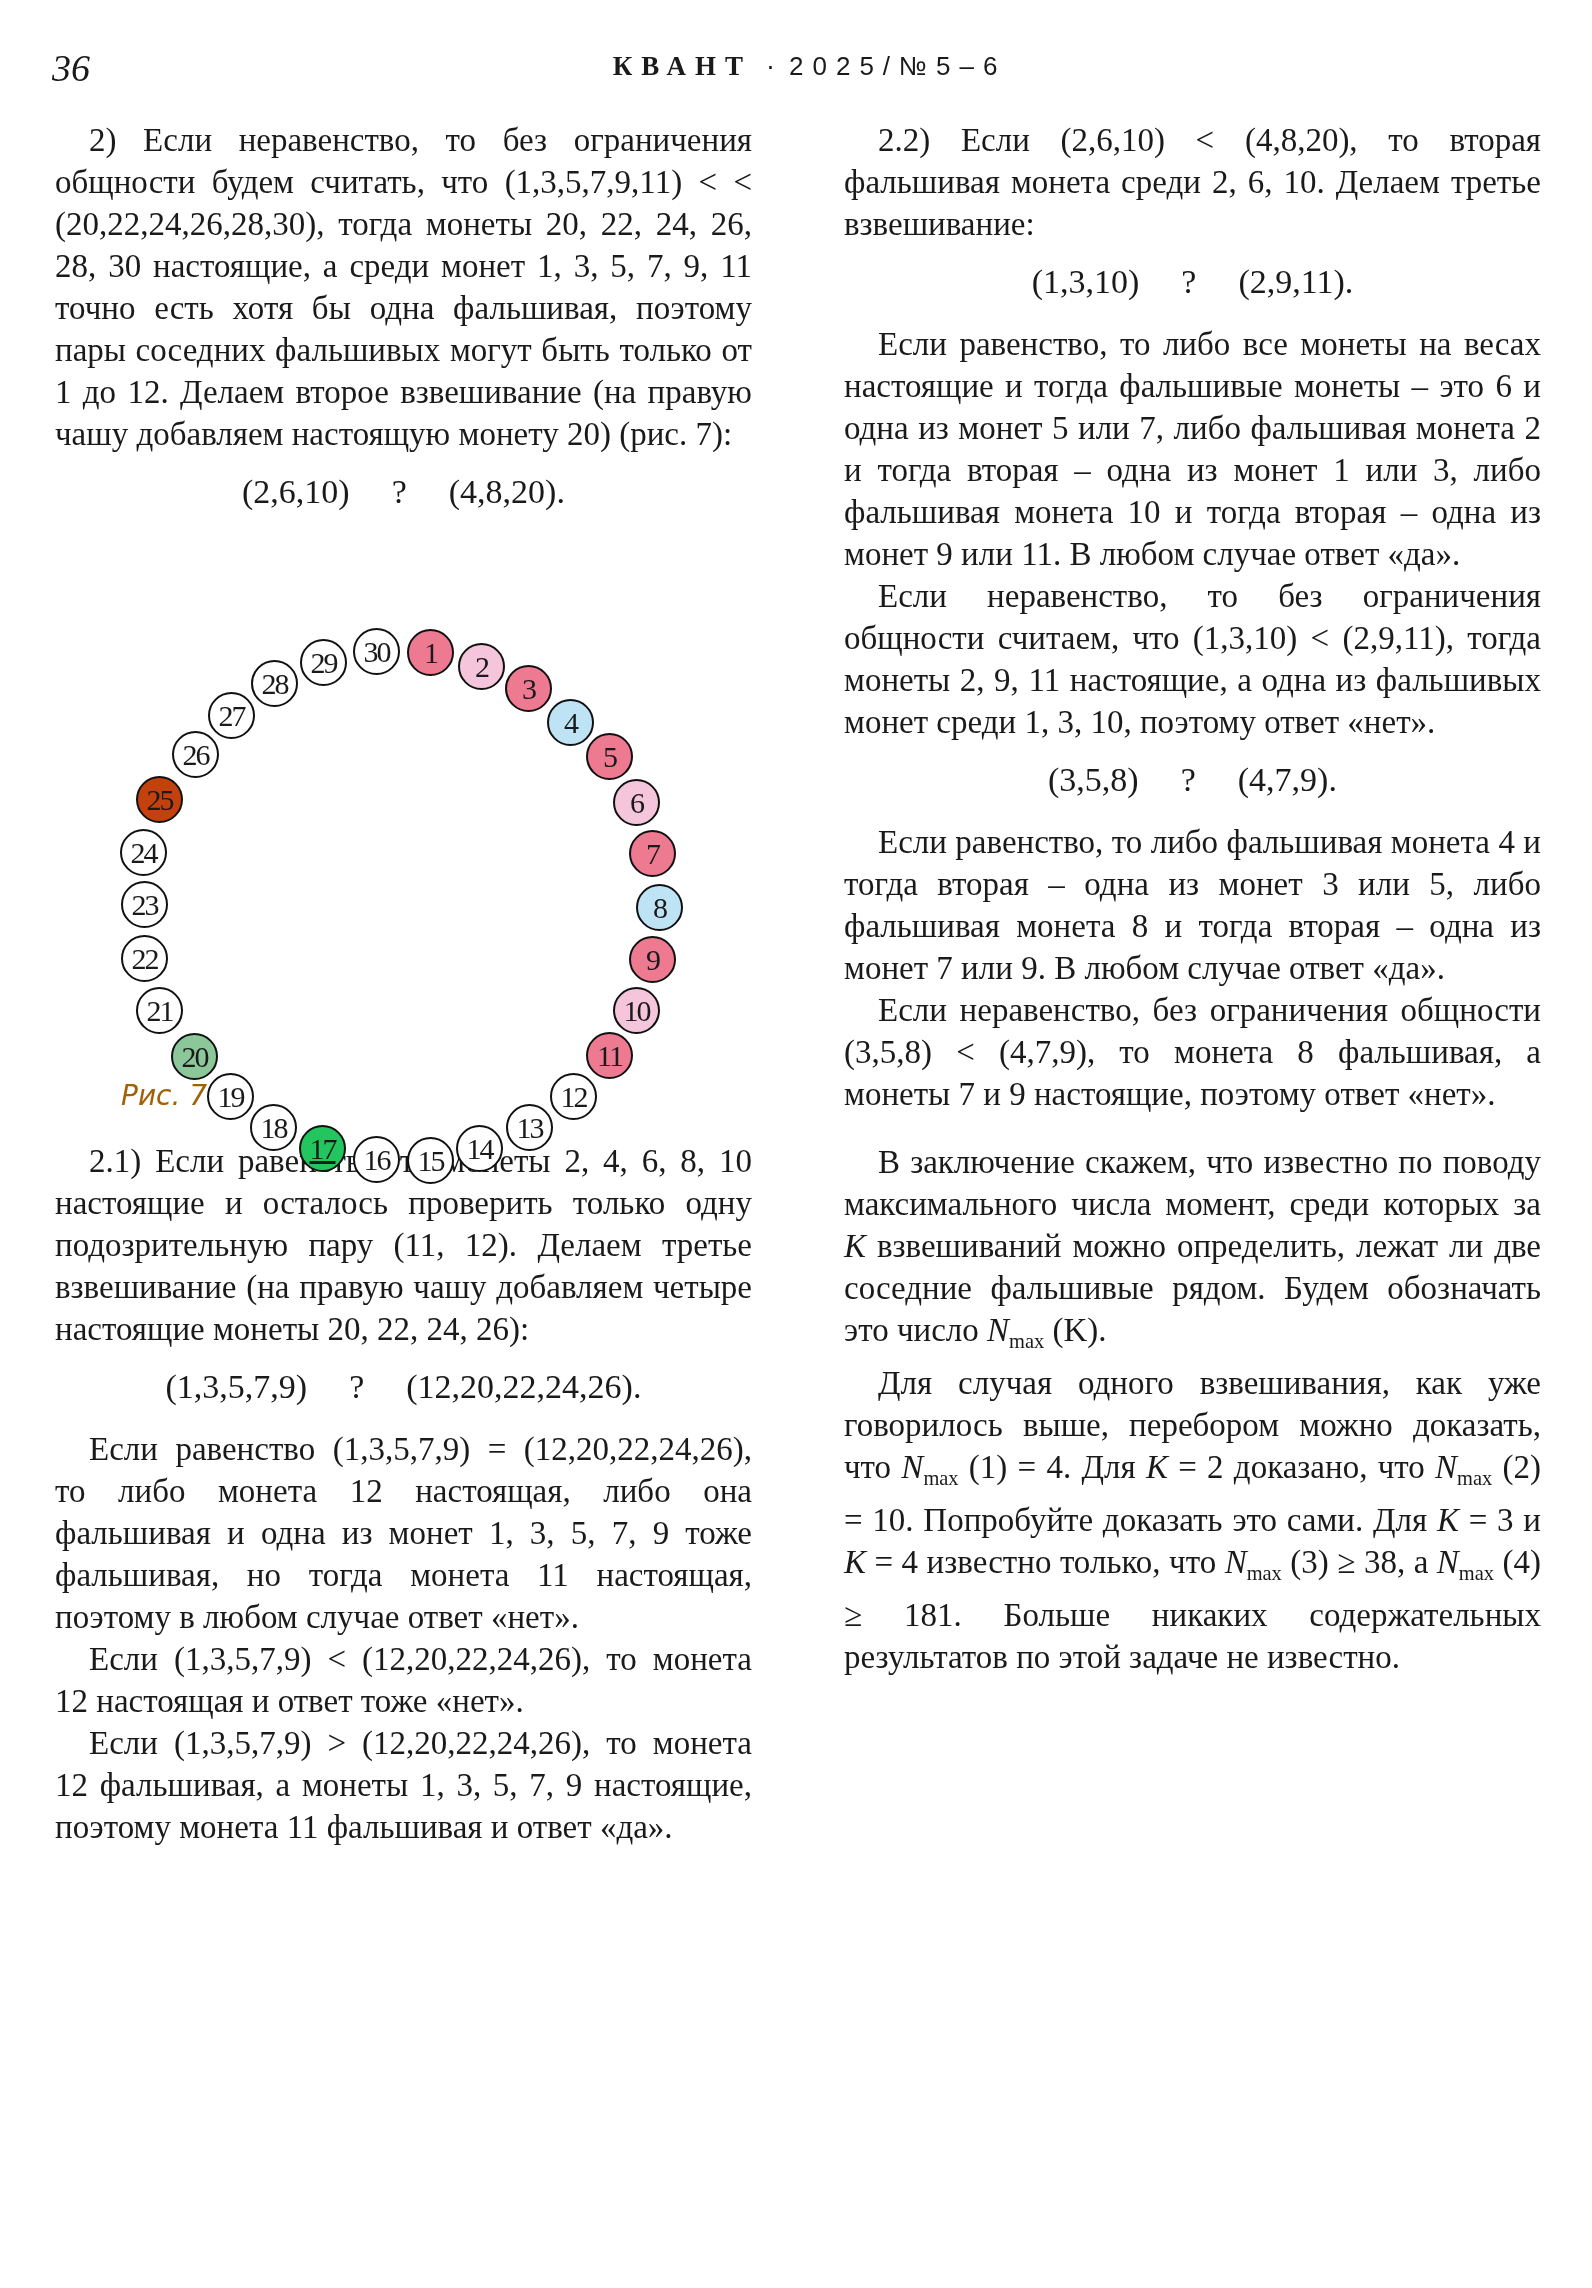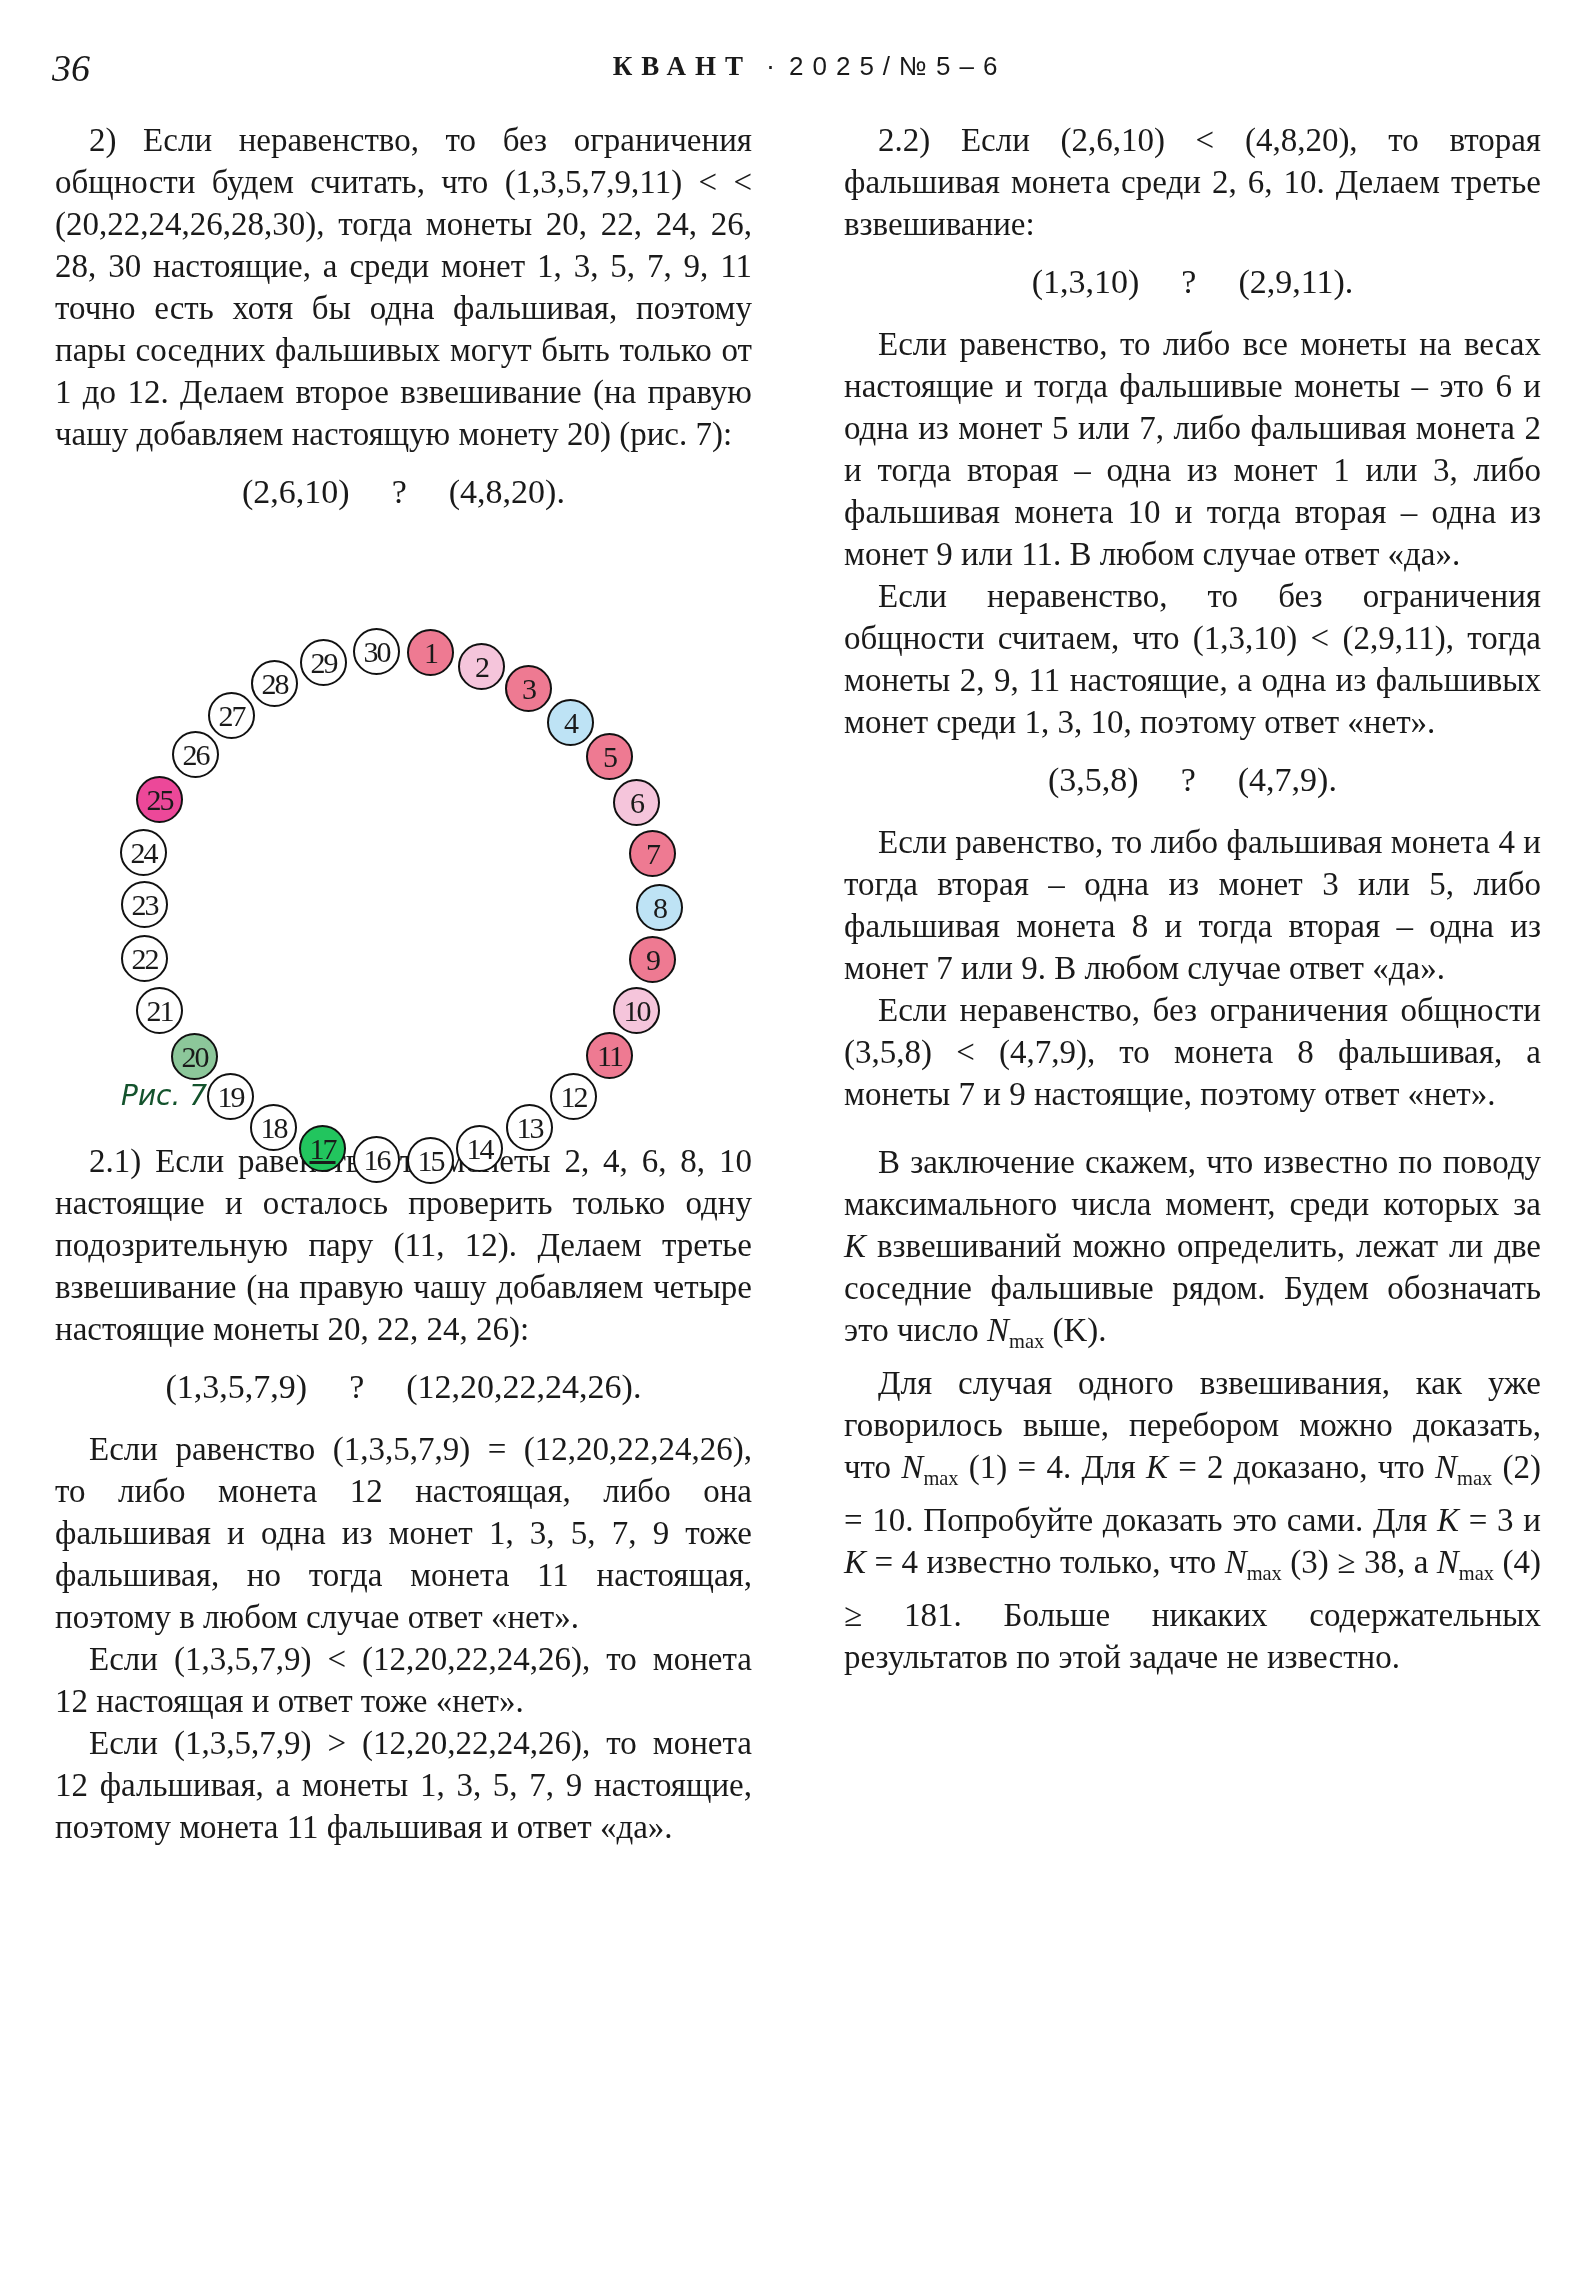--- a/index.html
+++ b/index.html
@@ -53,21 +53,21 @@
     position: absolute; width: 47px; height: 47px;
     border: 2.2px solid #111; border-radius: 50%;
     display: flex; align-items: center; justify-content: center;
     font-family: "Liberation Serif", serif; font-size: 30px;
     line-height: 1; letter-spacing: -2px;
     background: #fff;
   }
   .fig-caption {
     position: absolute; left: 66px; top: 542px;
     font-family: "DejaVu Sans", sans-serif; font-style: italic;
-    font-size: 28px; color: #14532d;
+    font-size: 28px; color: #a16207;
   }
   .it { font-style: italic; }
   sub { font-size: 0.62em; vertical-align: -0.35em; }
 </style>
 </head>
 <body>
 
 <div class="page-number">36</div>
 <div class="running-head">
   <span class="rh-journal">КВАНТ</span><span class="rh-sep">·</span><span class="rh-issue">2025/№5–6</span>
@@ -97,21 +97,21 @@
       <div class="coin" style="left: 352px; top: 604px; background: rgb(255, 255, 255);">15</div>
       <div class="coin" style="left: 298px; top: 603px; background: rgb(255, 255, 255);">16</div>
       <div class="coin" style="left: 244px; top: 592px; background: #22c55e; text-decoration: underline;">17</div>
       <div class="coin" style="left: 195px; top: 571px; background: rgb(255, 255, 255);">18</div>
       <div class="coin" style="left: 152px; top: 540px; background: rgb(255, 255, 255);">19</div>
       <div class="coin" style="left: 116px; top: 500px; background: rgb(140, 199, 154);">20</div>
       <div class="coin" style="left: 81px; top: 454px; background: rgb(255, 255, 255);">21</div>
       <div class="coin" style="left: 66px; top: 402px; background: rgb(255, 255, 255);">22</div>
       <div class="coin" style="left: 66px; top: 348px; background: rgb(255, 255, 255);">23</div>
       <div class="coin" style="left: 65px; top: 296px; background: rgb(255, 255, 255);">24</div>
-      <div class="coin" style="left: 81px; top: 243px; background: #ec4899;">25</div>
+      <div class="coin" style="left: 81px; top: 243px; background: #c2410c;">25</div>
       <div class="coin" style="left: 117px; top: 198px; background: rgb(255, 255, 255);">26</div>
       <div class="coin" style="left: 153px; top: 159px; background: rgb(255, 255, 255);">27</div>
       <div class="coin" style="left: 196px; top: 127px; background: rgb(255, 255, 255);">28</div>
       <div class="coin" style="left: 245px; top: 106px; background: rgb(255, 255, 255);">29</div>
       <div class="coin" style="left: 298px; top: 95px; background: rgb(255, 255, 255);">30</div>
     </div>
   <p class="para">2.1) Если равенство, то монеты 2, 4, 6, 8, 10 настоящие и осталось проверить только одну подозрительную пару (11, 12). Делаем третье взвешивание (на правую чашу добавляем четыре настоящие монеты 20, 22, 24, 26):</p>
   <p class="formula">
     <span>(1,3,5,7,9)</span><span class="q">?</span><span>(12,20,22,24,26).</span>
   </p>

